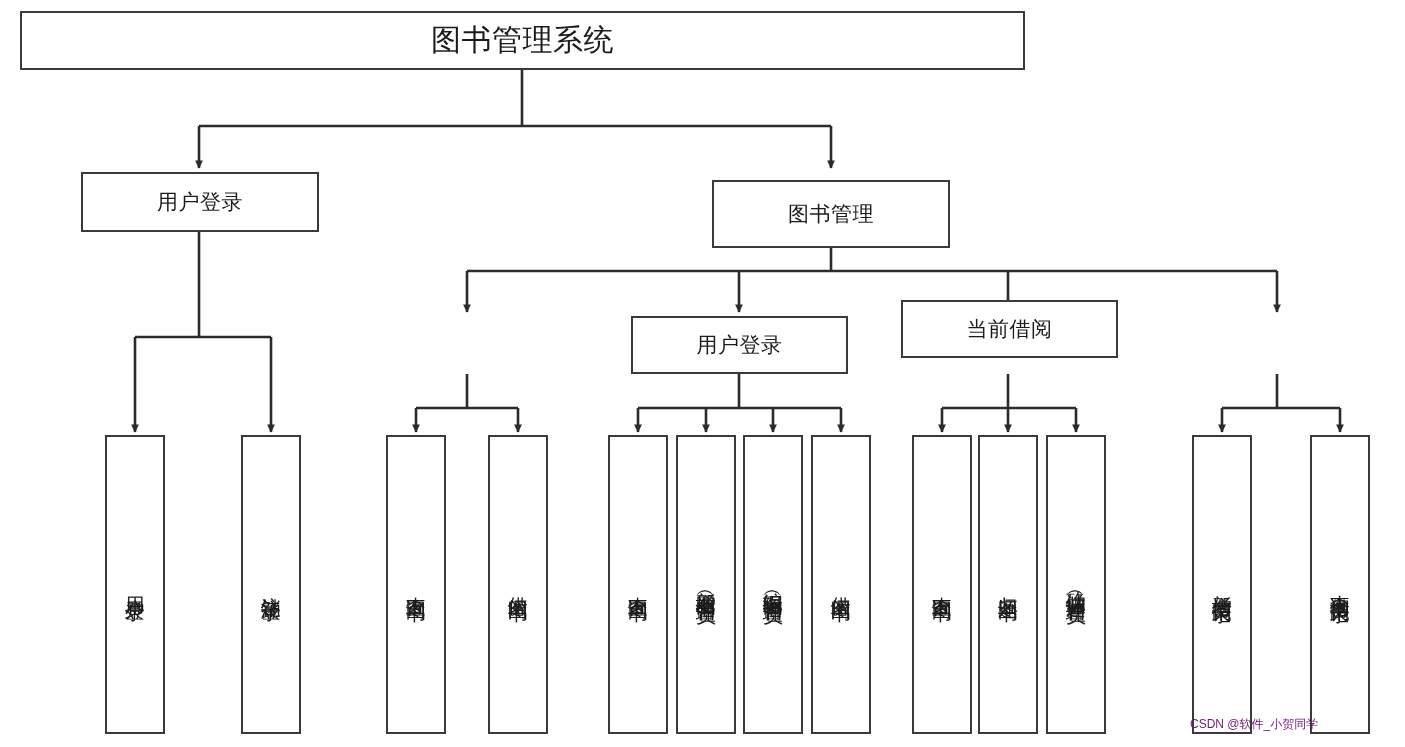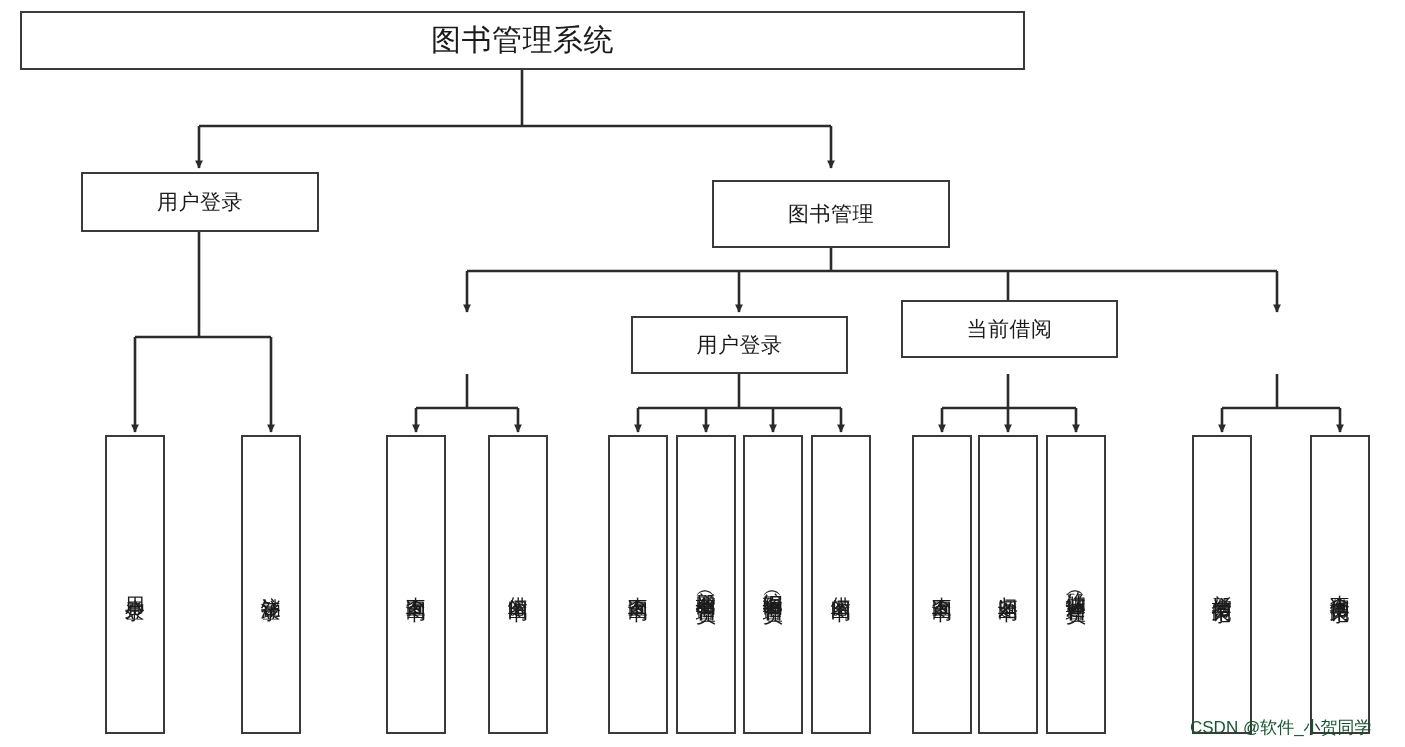--- a/index.html
+++ b/index.html
@@ -59,22 +59,22 @@
     font-size: 20px;
     line-height: 1.12;
     letter-spacing: 2px;
     white-space: nowrap;
     max-height: 100%;
   }
   .watermark {
     position: absolute;
     left: 1190px;
     top: 716px;
-    font-size: 17px;
-    color: #14532d;
+    font-size: 12px;
+    color: #701a75;
     white-space: nowrap;
     z-index: 3;
     pointer-events: none;
   }
 </style>
 </head>
 <body>
 
 <div id="canvas">
 

